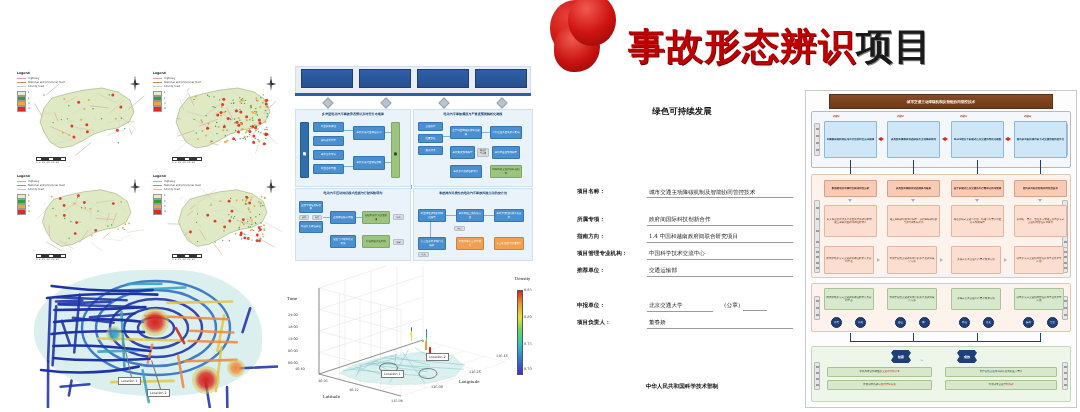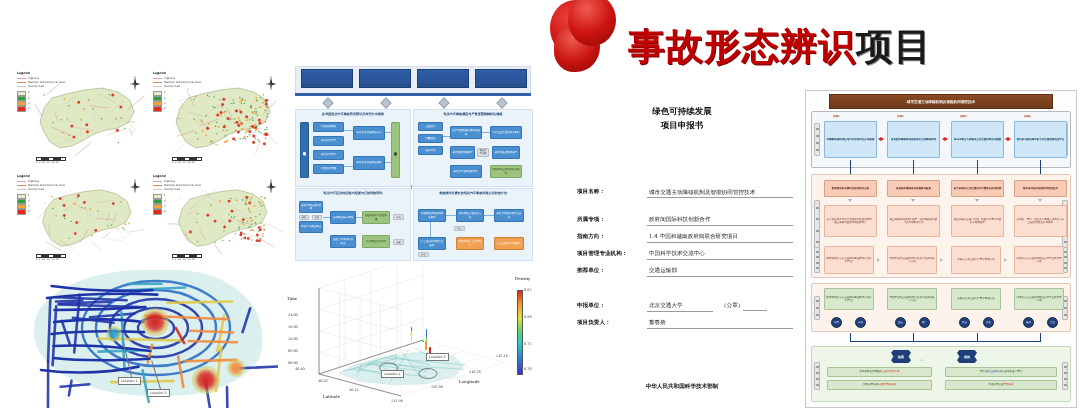--- a/index.html
+++ b/index.html
@@ -968,21 +968,20 @@
       <div class="tick" id="ct0" style="left: 241px; top: 22px; z-index: 3;">0.85</div>
       <div class="tick" id="ct1" style="left: 241px; top: 49px; z-index: 3;">0.80</div>
       <div class="tick" id="ct2" style="left: 241px; top: 76px; z-index: 3;">0.75</div>
       <div class="tick" id="ct3" style="left: 241px; top: 101px; z-index: 3;">0.70</div>
       <div class="calloutbox" id="pc1" style="left: 98px; top: 104px; z-index: 3;">Location 1</div>
       <div class="calloutbox" id="pc2" style="left: 143px; top: 87px; z-index: 3;">Location 2</div>
     </div>
 
   <div class="cover">
     <div class="ct" style="margin-top:6px;">绿色可持续发展</div>
-    <div class="ct">项目申报书</div>
 
     <div class="frow" style="left:14px;top:90px;width:216px;">
       <span class="flabel">项目名称：</span>
       <span class="fval" style="width:146px;line-height:1.5;">城市交通主动降碳机制及智能协同管控技术</span>
     </div>
     <div class="frow" style="left:14px;top:118px;width:216px;">
       <span class="flabel">所属专项：</span>
       <span class="fval" style="width:146px;">政府间国际科技创新合作</span>
     </div>
     <div class="frow" style="left:14px;top:135px;width:216px;">

